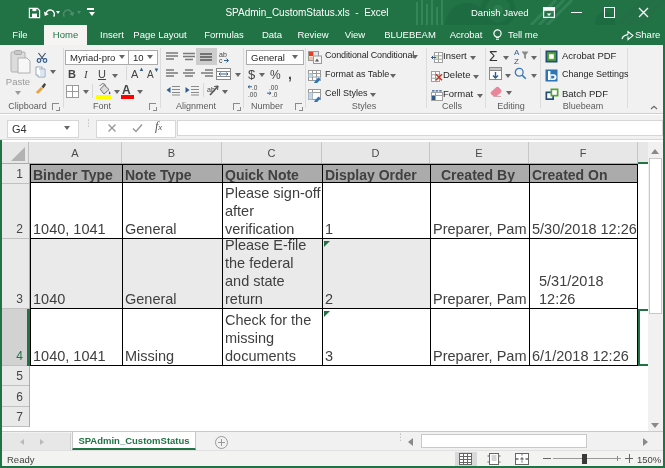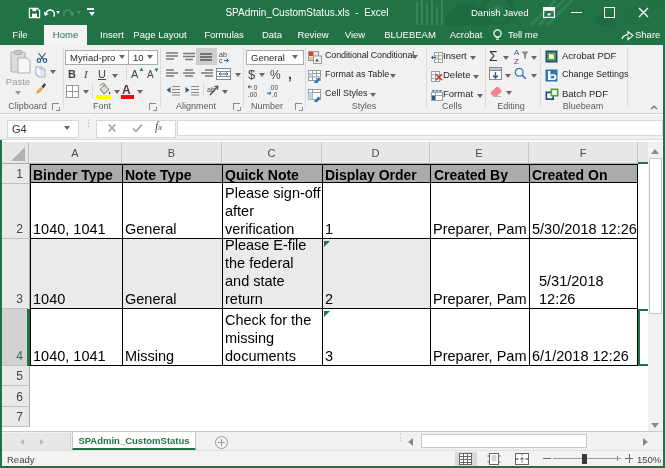--- a/index.html
+++ b/index.html
@@ -14,21 +14,21 @@
   .gdiv{position:absolute;top:3px;height:60px;width:1px;background:#dcdcdc;}
   .glabel{position:absolute;top:56px;height:12px;font-size:9px;color:#5c5c5c;text-align:center;}
   .launch{position:absolute;top:58px;width:6px;height:6px;border-left:1px solid #8a8a8a;border-top:1px solid #8a8a8a;}
   .launch:after{content:"";position:absolute;right:-1px;bottom:-1px;width:3px;height:3px;border-right:1px solid #8a8a8a;border-bottom:1px solid #8a8a8a;}
   
   #fbar{left:0;top:115px;width:665px;height:25px;background:#f1f1f1;border-bottom:1px solid #d8d8d8;box-sizing:border-box;}
   
   #grid{left:0;top:140px;width:665px;height:291px;background:#fff;}
   .colhdr{position:absolute;top:2px;height:22px;background:#e7e7e7;color:#4a4a4a;font-size:11px;text-align:center;line-height:22px;border-right:1px solid #c6c6c6;box-sizing:border-box;}
   .rowhdr{position:absolute;left:2px;width:27px;background:#e9e9e9;color:#444;font-size:12px;border-bottom:1px solid #c0c0c0;box-sizing:border-box;display:flex;align-items:flex-end;justify-content:flex-end;padding:0 6px 2px 0;}
-  .cell{position:absolute;font-size:14.5px;color:#000000;line-height:18px;overflow:hidden;}
+  .cell{position:absolute;font-size:14.5px;color:#404040;line-height:18px;overflow:hidden;}
   
   #tabstrip{left:0;top:431px;width:665px;height:19px;background:#f1f1f1;border-top:1px solid #c9c9c9;box-sizing:border-box;}
   #statusbar{left:0;top:450px;width:665px;height:16px;background:#f3f3f2;color:#444;font-size:9.5px;border-top:1px solid #e0e0e0;box-sizing:border-box;}
   
   #frameL{left:0;top:140px;width:2px;height:328px;background:#217346;}
   #frameR{left:663px;top:45px;width:2px;height:423px;background:#217346;}
   #frameB{left:0;top:466px;width:665px;height:2px;background:#217346;}
 </style>
 </head>
 <body>
@@ -392,21 +392,21 @@
     <div class="rowhdr" style="top:246px;height:21px;">6</div>
     <div class="rowhdr" style="top:267px;height:20px;">7</div>
     <div class="abs" style="left:29px;top:24px;width:1px;height:263px;background:#ababab;"></div>
 
     <div class="abs" style="left:27px;top:169px;width:3px;height:57px;background:#217346;"></div>
 
     <div class="cell" style="left:30px;top:24px;width:92px;height:19px;background:#ababab;border-top:1.5px solid #000;border-left:1.5px solid #000;border-bottom:1.5px solid #000;box-sizing:border-box;font-weight:bold;font-size:14px;padding-left:2px;line-height:20px;">Binder Type</div>
     <div class="cell" style="left:122px;top:24px;width:100px;height:19px;background:#ababab;border-top:1.5px solid #000;border-left:1.5px solid #000;border-bottom:1.5px solid #000;box-sizing:border-box;font-weight:bold;font-size:14px;padding-left:2px;line-height:20px;">Note Type</div>
     <div class="cell" style="left:222px;top:24px;width:100px;height:19px;background:#ababab;border-top:1.5px solid #000;border-left:1.5px solid #000;border-bottom:1.5px solid #000;box-sizing:border-box;font-weight:bold;font-size:14px;padding-left:2px;line-height:20px;">Quick Note</div>
     <div class="cell" style="left:322px;top:24px;width:108px;height:19px;background:#ababab;border-top:1.5px solid #000;border-left:1.5px solid #000;border-bottom:1.5px solid #000;box-sizing:border-box;font-weight:bold;font-size:14px;padding-left:2px;line-height:20px;">Display Order</div>
-    <div class="cell" style="left:430px;top:24px;width:99px;height:19px;background:#ababab;border-top:1.5px solid #000;border-left:1.5px solid #000;border-bottom:1.5px solid #000;box-sizing:border-box;font-weight:bold;font-size:14px;padding-left:3px;line-height:20px;">Created By</div>
+    <div class="cell" style="left:430px;top:24px;width:99px;height:19px;background:#ababab;border-top:1.5px solid #000;border-left:1.5px solid #000;border-bottom:1.5px solid #000;box-sizing:border-box;font-weight:bold;font-size:14px;padding-left:10px;line-height:20px;">Created By</div>
     <div class="cell" style="left:529px;top:24px;width:109px;height:19px;background:#ababab;border:1.5px solid #000;box-sizing:border-box;font-weight:bold;font-size:14px;padding-left:2px;line-height:20px;">Created On</div>
 
     <div class="cell" style="left:30px;top:43px;width:92px;height:56px;border-left:1.5px solid #000;border-bottom:1.5px solid #000;box-sizing:border-box;padding:0 0 0 2px;display:flex;align-items:flex-end;">1040, 1041</div>
     <div class="cell" style="left:122px;top:43px;width:100px;height:56px;border-left:1.5px solid #000;border-bottom:1.5px solid #000;box-sizing:border-box;padding:0 0 0 2px;display:flex;align-items:flex-end;">General</div>
     <div class="cell" style="left:222px;top:43px;width:100px;height:56px;border-left:1.5px solid #000;border-bottom:1.5px solid #000;box-sizing:border-box;padding:0 0 0 2px;display:flex;align-items:flex-end;">
         <span>Please sign-off<br>after<br>verification</span>
       </div>
     <div class="cell" style="left:322px;top:43px;width:108px;height:56px;border-left:1.5px solid #000;border-bottom:1.5px solid #000;box-sizing:border-box;padding:0 0 0 2px;display:flex;align-items:flex-end;">1</div>
     <div class="cell" style="left:430px;top:43px;width:99px;height:56px;border-left:1.5px solid #000;border-bottom:1.5px solid #000;box-sizing:border-box;padding:0 0 0 2px;display:flex;align-items:flex-end;">Preparer, Pam</div>
     <div class="cell" style="left:529px;top:43px;width:109px;height:56px;border-left:1.5px solid #000;border-right:1.5px solid #000;border-bottom:1.5px solid #000;box-sizing:border-box;padding:0 0 0 2px;display:flex;align-items:flex-end;">5/30/2018 12:26</div>

